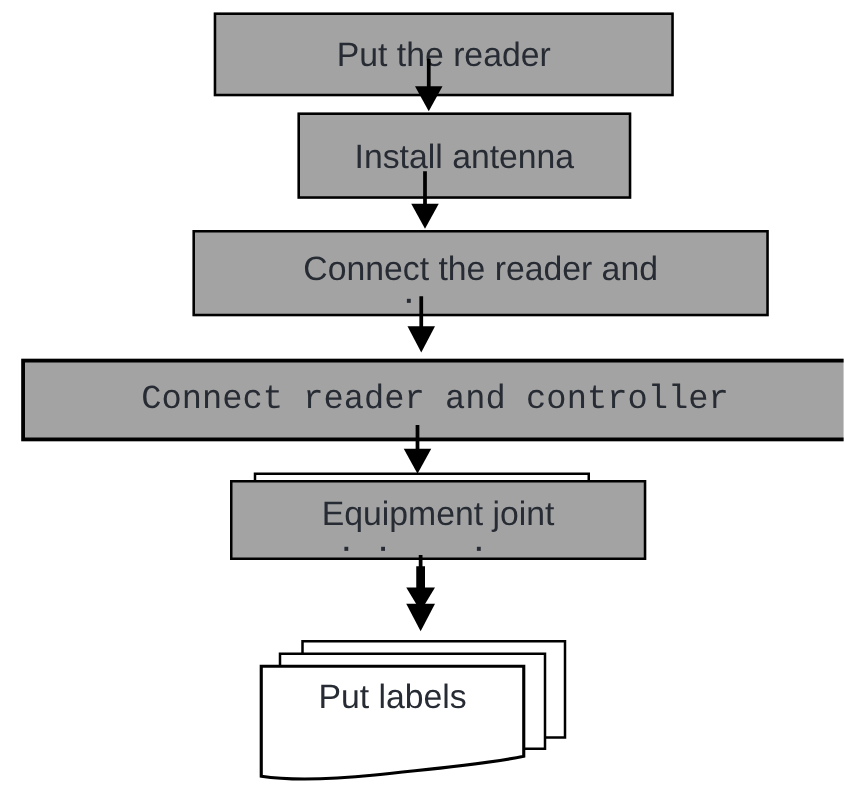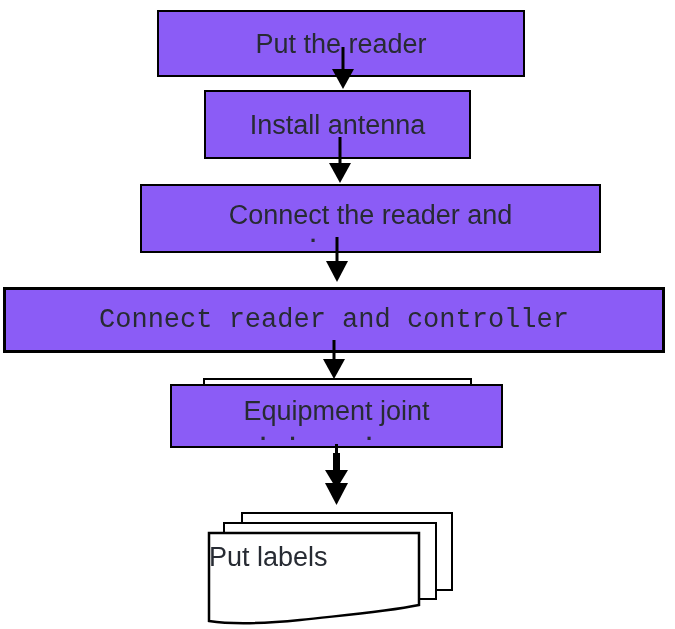--- a/index.html
+++ b/index.html
@@ -7,52 +7,53 @@
     position:relative;
     width:675px;height:629px;
     background:#ffffff;
     font-family:"Liberation Sans","DejaVu Sans",sans-serif;
     color:#272b33;
     overflow:hidden;
   }
   .node{
     position:absolute;
     box-sizing:border-box;
-    background:#8b5cf6;
+    background:#a3a3a3;
     border:2px solid #000;
     display:flex;
     justify-content:center;
     align-items:center;
     font-size:27px;
     line-height:34px;
     white-space:nowrap;
     text-align:center;
+    margin-left:14px;
   }
   .node-put-reader{left:157px;top:10px;width:368px;height:67px;}
-  .node-install-antenna{left:204px;top:90px;width:267px;height:69px;}
+  .node-install-antenna{left:224px;top:90px;width:267px;height:69px;}
   .node-connect-antenna{left:140px;top:184px;width:461px;height:69px;align-items:flex-start;padding-top:12px;}
   .node-connect-controller{left:3px;top:287px;width:662px;height:66px;border-width:3px;font-family:Liberation Mono, monospace;}
   .bar-equipment{
     position:absolute;left:203px;top:378px;width:269px;height:18px;
     box-sizing:border-box;background:#ffffff;border:2px solid #000;
   }
   .node-equipment-joint{left:170px;top:384px;width:333px;height:64px;align-items:flex-start;padding-top:8px;}
   .clip-mark{
     position:absolute;
     font-size:22px;line-height:6px;
     font-weight:700;
     color:#272b33;
   }
   .clip-mark-3{left:168px;top:52px;}
   .clip-mark-5a{left:88px;top:50px;letter-spacing:8px;}
   .clip-mark-5b{left:194px;top:50px;}
   .svg-layer{position:absolute;left:0;top:0;pointer-events:none;}
   .doc-label{
     position:absolute;left:209px;top:532px;width:210px;height:50px;
-    display:flex;justify-content:flex-start;align-items:center;
+    display:flex;justify-content:center;align-items:center;
     font-size:27px;white-space:nowrap;
   }
 </style>
 </head>
 <body>
 
 <div class="stage">
 
   <div class="node node-put-reader">
     <span>Put the reader</span>

